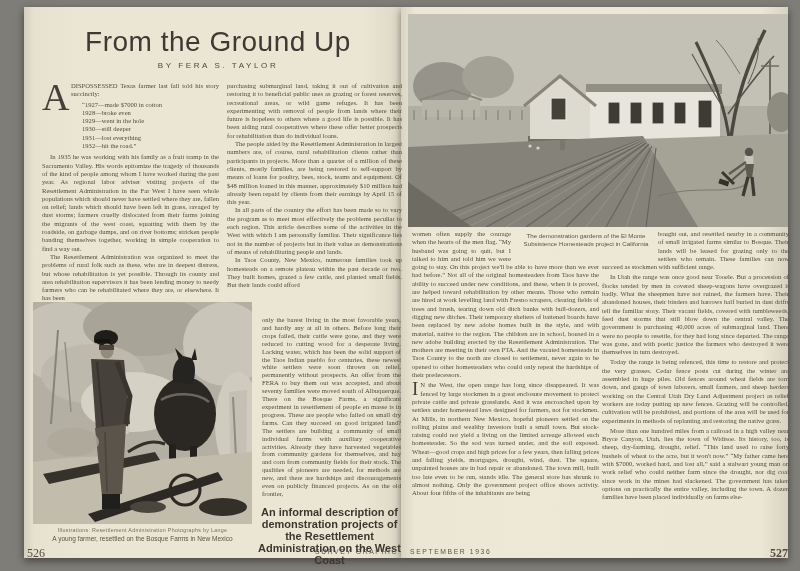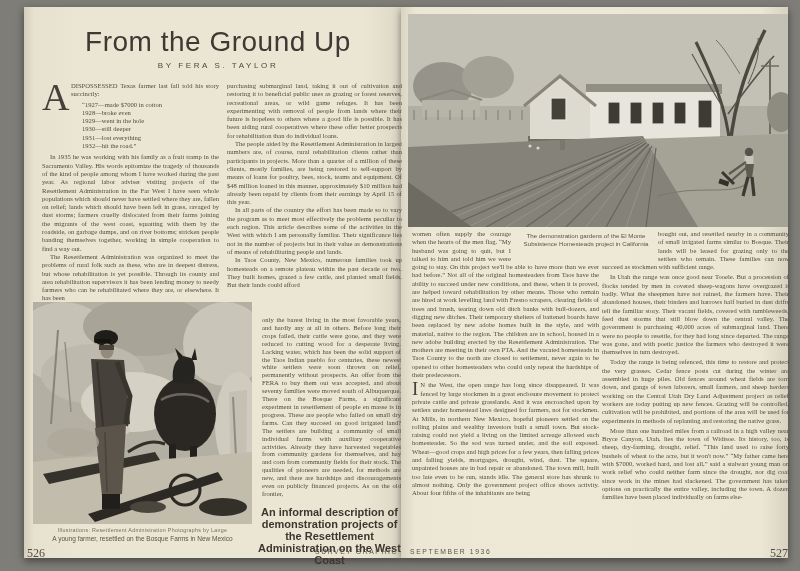--- a/index.html
+++ b/index.html
@@ -56,21 +56,21 @@
   
   #col3 { left:412px; top:230px; width:187px; height:314px; overflow:hidden; }
   #col4 { left:602px; top:230px; width:187px; height:314px; overflow:hidden; }
   .spacer-r { float:right; width:88px;  height:26px; }
   .spacer-l { float:left;  width:56px;  height:26px; }
   #col3 p + p, #col4 p + p { margin-top:2px; }
 
   
   .folio { font-size:12px; color:#53493d; }
   #folio-left  { left:27px;  top:546px; }
-  #folio-right { left:758px; top:546px; width:30px; text-align:right; }
+  #folio-right { left:758px; top:546px; width:30px; text-align:right;font-weight:bold; }
   .running { font-family:"Liberation Sans", sans-serif; font-size:6.8px;
              letter-spacing:1.6px; color:#5a5248; }
   #running-left  { left:238px; top:548px; width:160px; text-align:right; }
   #running-right { left:410px; top:548px; }
 </style>
 </head>
 <body>
 
 <div id="stage">
 

